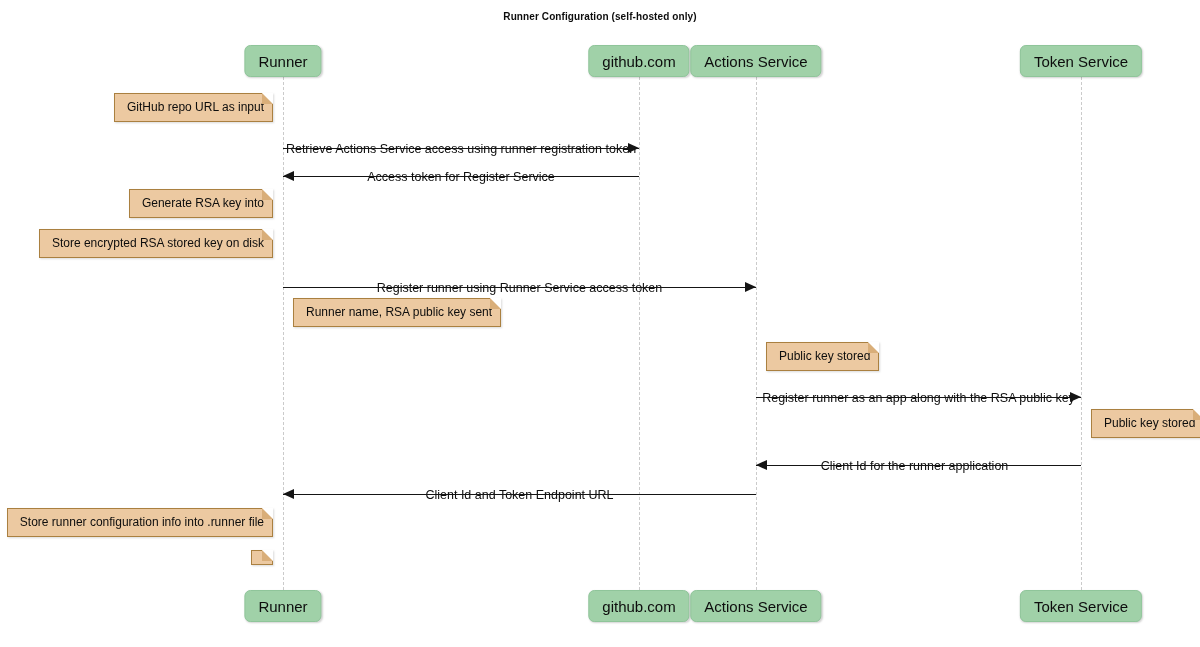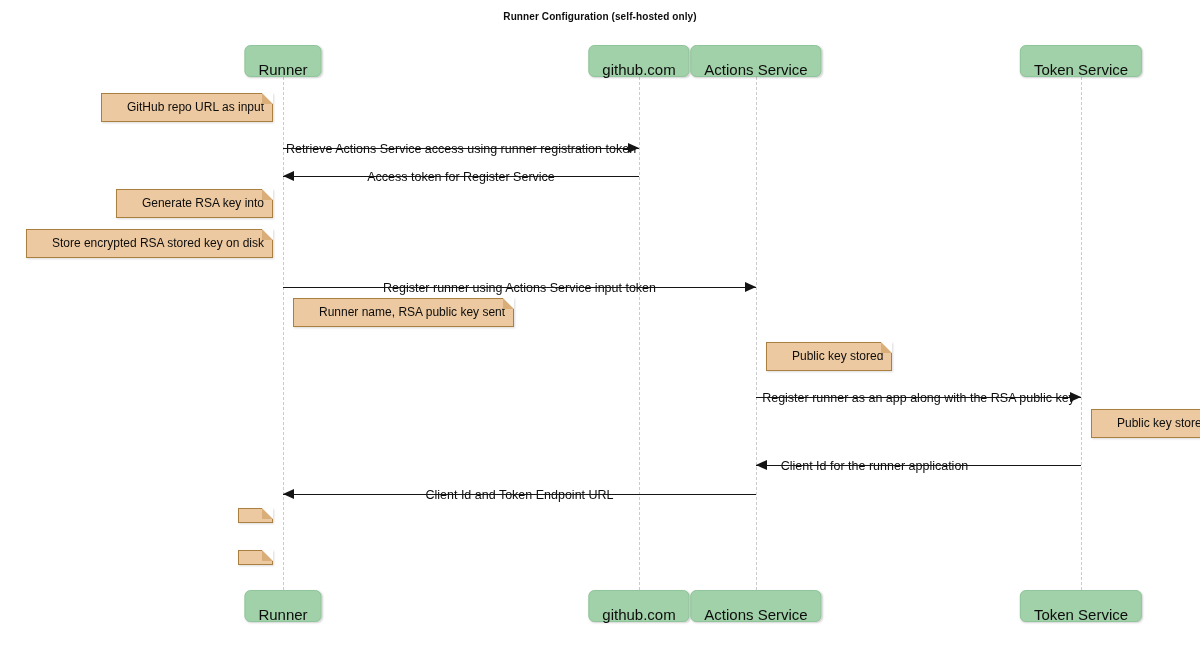--- a/index.html
+++ b/index.html
@@ -2,31 +2,31 @@
 <html style="--bg: #ffffff; --pfill: #A0D1A8; --pborder: #8FC59A; --nfill: #ECC9A1; --nborder: #AA8040; --nfold: #D9AE79; --lifeline: #cbcbcb; --arrow: #151515; --text: #0d0d0d;"><head>
 <meta charset="utf-8">
 <style>
   html,body{margin:0;padding:0;background:#ffffff;}
   body{font-family:"Liberation Sans", sans-serif;}
   .canvas{position:relative;width:1200px;height:647px;background:var(--bg,#fff);overflow:hidden;}
   .title{position:absolute;left:0;top:11px;width:100%;text-align:center;
          font-size:10px;font-weight:bold;color:var(--text,#000);letter-spacing:.1px;}
   .lifeline{position:absolute;width:0;border-left:1px dashed var(--lifeline,#cbcbcb);}
   .participant{position:absolute;transform:translateX(-50%);height:32px;line-height:31px;
-         padding:8px 13px;background:var(--pfill,#A0D1A8);border:1px solid var(--pborder,#8FC59A);
+         padding:0 13px;background:var(--pfill,#A0D1A8);border:1px solid var(--pborder,#8FC59A);
          border-radius:6px;font-size:15px;color:#0d0d0d;white-space:nowrap;box-sizing:border-box;
          box-shadow:1px 1px 2px rgba(0,0,0,0.18);}
   .msg-label{position:absolute;text-align:center;font-size:12.5px;color:#0d0d0d;white-space:nowrap;height:14px;line-height:14px;margin-top:12px;}
   .msg-line{position:absolute;height:1.5px;background:var(--arrow,#151515);}
   .arrow-right{position:absolute;width:0;height:0;border-top:5px solid transparent;
          border-bottom:5px solid transparent;border-left:11px solid var(--arrow,#151515);}
   .arrow-left{position:absolute;width:0;height:0;border-top:5px solid transparent;
          border-bottom:5px solid transparent;border-right:11px solid var(--arrow,#151515);}
   .note{position:absolute;background:var(--nfill,#ECC9A1);border:1px solid var(--nborder,#AA8040);
-         padding:6px 8px 7px 25px;font-size:12px;color:#0d0d0d;white-space:nowrap;
+         padding:6px 8px 7px 12px;font-size:12px;color:#0d0d0d;white-space:nowrap;
          box-shadow:1px 1px 2px rgba(0,0,0,0.15);}
   .note-fold{position:absolute;top:-1px;right:-1px;width:0;height:0;border-style:solid;
          border-width:0 11px 11px 0;border-color:#ffffff #ffffff var(--nfold,#D9AE79) #ffffff;}
 </style>
 </head>
 <body>
 
 <div class="canvas" id="canvas">
   <div class="title">Runner Configuration (self-hosted only)</div>
   <div id="layer">
@@ -41,34 +41,34 @@
       <div class="participant" style="left: 756px; top: 590px; height: 32px;">Actions Service</div>
       <div class="lifeline" style="left: 1081px; top: 77px; height: 513px;"></div>
       <div class="participant" style="left: 1081px; top: 45px; height: 32px;">Token Service</div>
       <div class="participant" style="left: 1081px; top: 590px; height: 32px;">Token Service</div>
       <div class="msg-label" style="left: 283px; width: 356px; top: 130px;">Retrieve Actions Service access using runner registration token</div>
       <div class="msg-line" style="left: 283px; width: 356px; top: 147.5px;"></div>
       <div class="arrow-right" style="left: 628px; top: 143px;"></div>
       <div class="msg-label" style="left: 283px; width: 356px; top: 158px;">Access token for Register Service</div>
       <div class="msg-line" style="left: 283px; width: 356px; top: 175.5px;"></div>
       <div class="arrow-left" style="left: 283px; top: 171px;"></div>
-      <div class="msg-label" style="left: 283px; width: 473px; top: 269px;">Register runner using Actions Service input token</div>
+      <div class="msg-label" style="left: 283px; width: 473px; top: 269px;">Register runner using Runner Service access token</div>
       <div class="msg-line" style="left: 283px; width: 473px; top: 286.5px;"></div>
       <div class="arrow-right" style="left: 745px; top: 282px;"></div>
       <div class="msg-label" style="left: 756px; width: 325px; top: 379px; text-align: center;">Register runner as an app along with the RSA public key</div>
       <div class="msg-line" style="left: 756px; width: 325px; top: 396.5px;"></div>
       <div class="arrow-right" style="left: 1070px; top: 392px;"></div>
-      <div class="msg-label" style="left: 712px; width: 325px; top: 447px;">Client Id for the runner application</div>
+      <div class="msg-label" style="left: 752px; width: 325px; top: 447px;">Client Id for the runner application</div>
       <div class="msg-line" style="left: 756px; width: 325px; top: 464.5px;"></div>
       <div class="arrow-left" style="left: 756px; top: 460px;"></div>
       <div class="msg-label" style="left: 283px; width: 473px; top: 476px;">Client Id and Token Endpoint URL</div>
       <div class="msg-line" style="left: 283px; width: 473px; top: 493.5px;"></div>
       <div class="arrow-left" style="left: 283px; top: 489px;"></div>
       <div class="note" style="top: 93px; right: 927px;"><span>GitHub repo URL as input</span><span class="note-fold"></span></div>
       <div class="note" style="top: 189px; right: 927px;"><span>Generate RSA key into</span><span class="note-fold"></span></div>
       <div class="note" style="top: 229px; right: 927px;"><span>Store encrypted RSA stored key on disk</span><span class="note-fold"></span></div>
       <div class="note" style="top: 298px; left: 293px;"><span>Runner name, RSA public key sent</span><span class="note-fold"></span></div>
       <div class="note" style="top: 342px; left: 766px;"><span>Public key stored</span><span class="note-fold"></span></div>
       <div class="note" style="top: 409px; left: 1091px;"><span>Public key stored</span><span class="note-fold"></span></div>
-      <div class="note" style="top: 508px; right: 927px;"><span class="note-fold"></span></div>
+      <div class="note" style="top: 508px; right: 927px;"><span>Store runner configuration info into .runner file</span><span class="note-fold"></span></div>
       <div class="note" style="top: 550px; right: 927px;"><span class="note-fold"></span></div>
     </div>
 </div>
 
 </body></html>

